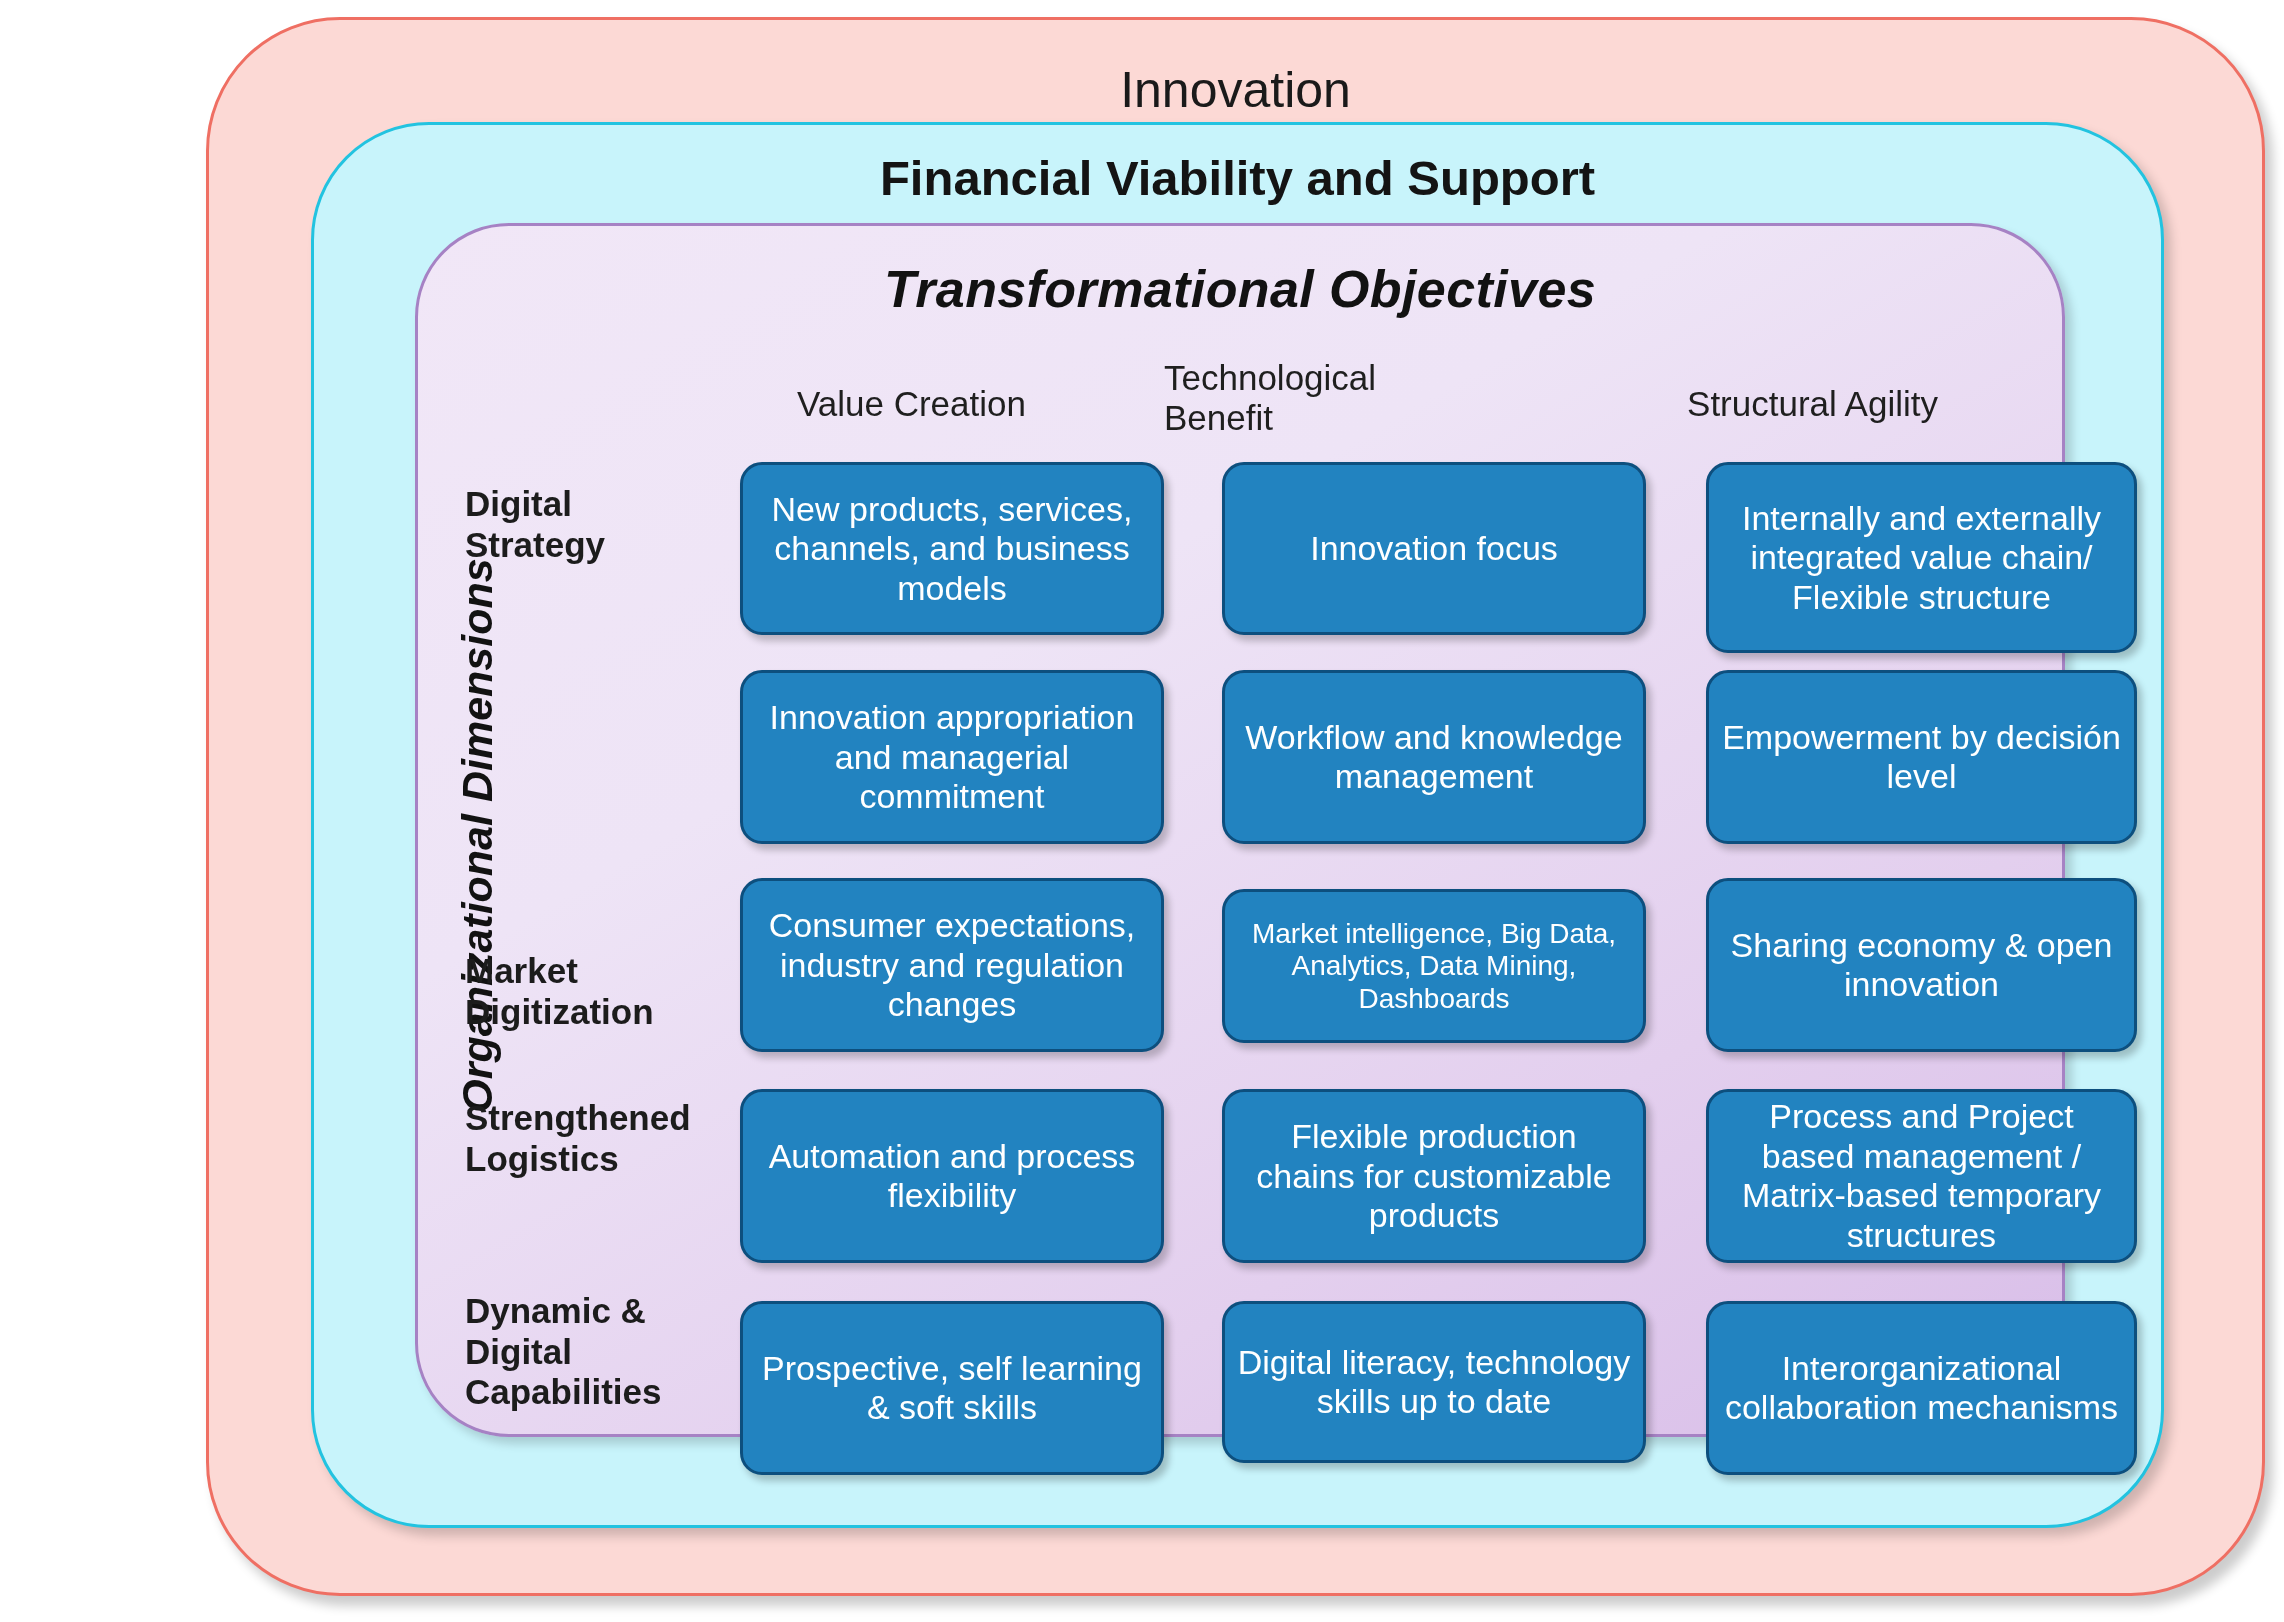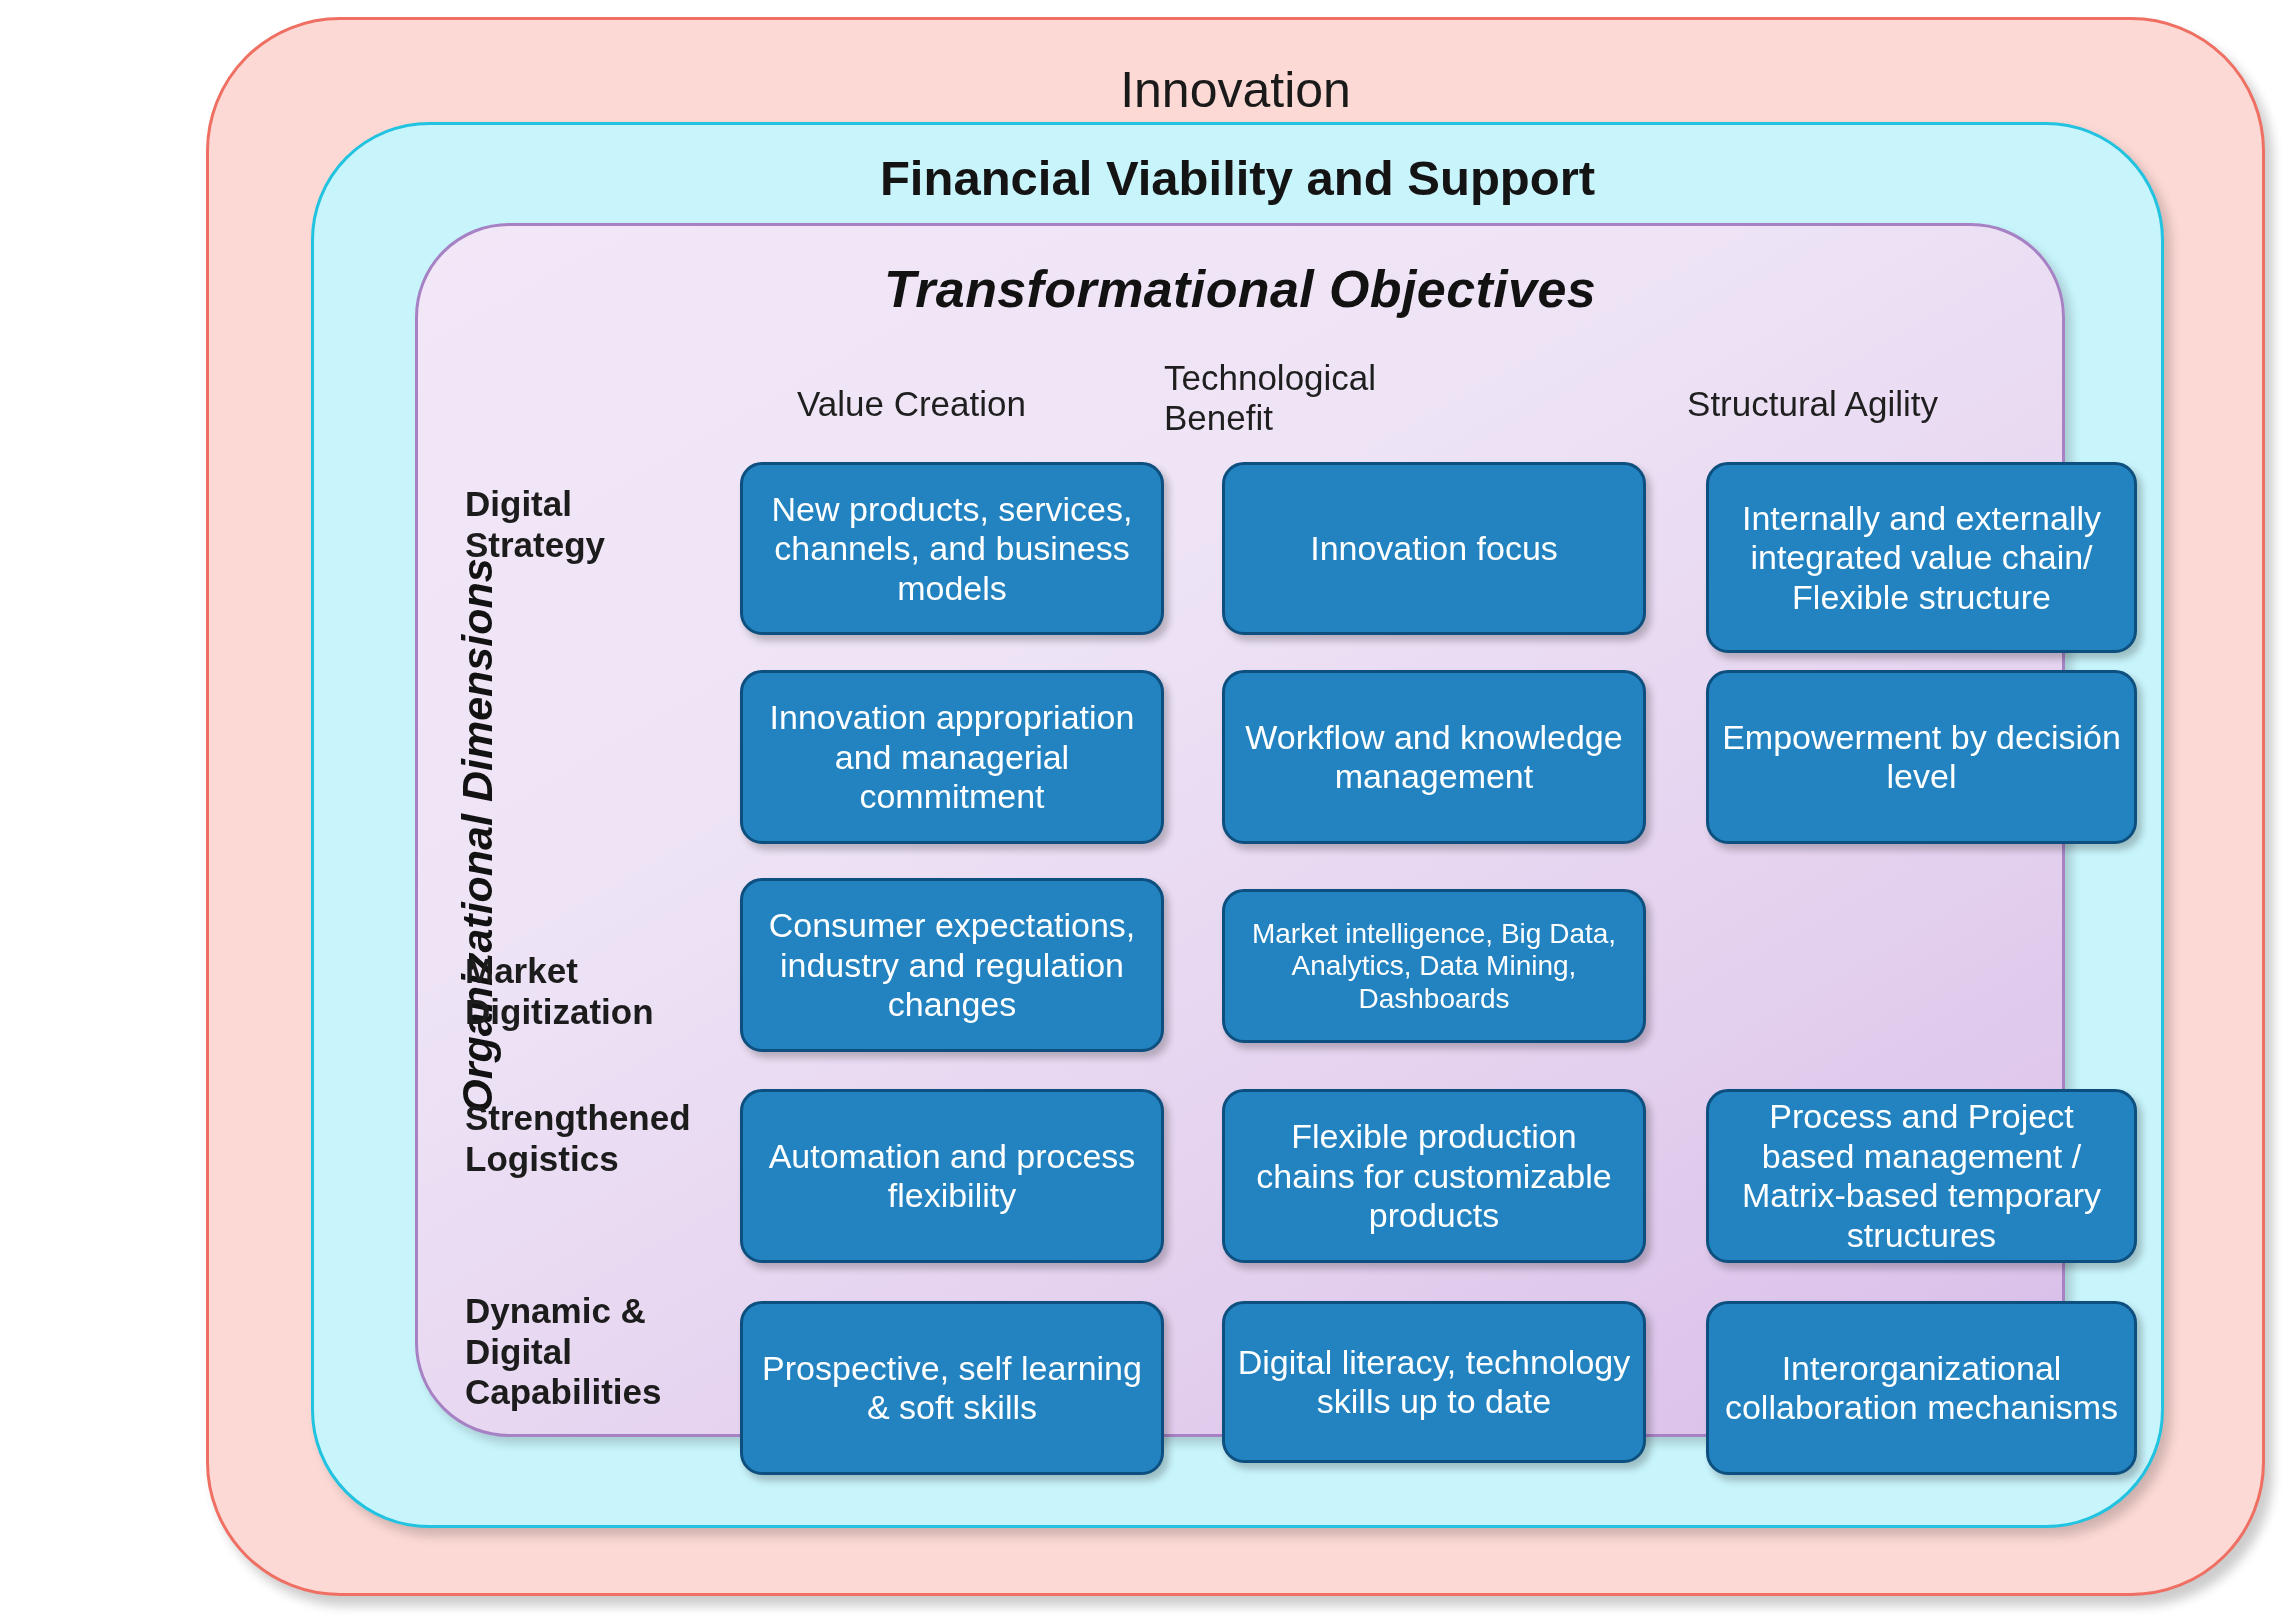--- a/index.html
+++ b/index.html
@@ -184,20 +184,23 @@
           <span>Empowerment by decisión level</span>
           </div>
 
         <div class="rowlabel" style="top:449px;margin-top:40px;">Market Digitization</div>
         <div class="cell small" style="left:757px;top:427px;width:424px;height:154px;">
           <span>Market intelligence, Big Data, Analytics, Data Mining, Dashboards</span>
           </div>
         <div class="cell" style="left:275px;top:416px;width:424px;height:174px;">
           <span>Consumer expectations, industry and regulation changes</span>
           </div>
+        <div class="cell" style="left:1241px;top:416px;width:431px;height:174px;">
+          <span>Sharing economy &amp; open innovation</span>
+          </div>
 
         <div class="rowlabel" style="top:636px;">Strengthened Logistics</div>
         <div class="cell" style="left:275px;top:627px;width:424px;height:174px;">
           <span>Automation and process flexibility</span>
           </div>
         <div class="cell" style="left:757px;top:627px;width:424px;height:174px;">
           <span>Flexible production chains for customizable products</span>
           </div>
         <div class="cell" style="left:1241px;top:627px;width:431px;height:174px;">
           <span>Process and Project based management / Matrix-based temporary structures</span>

